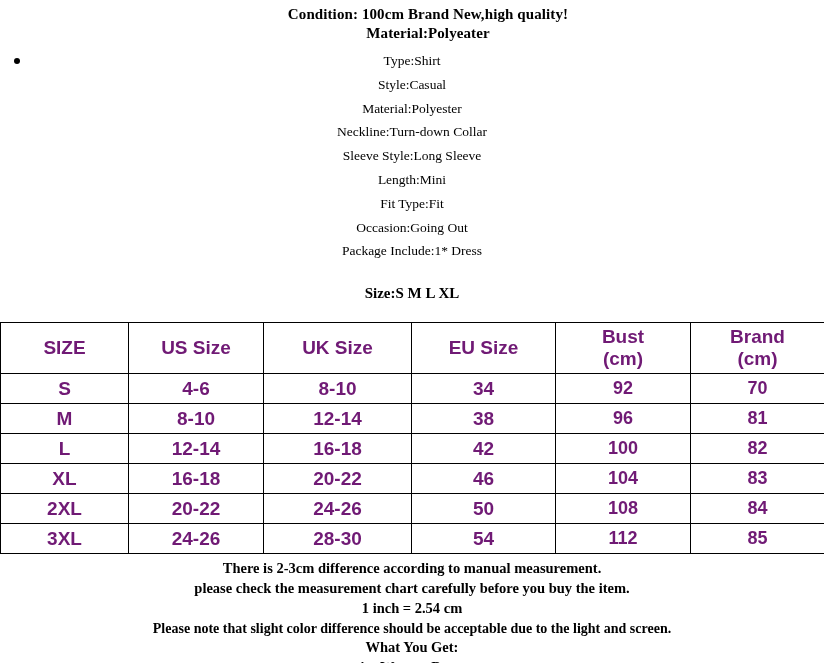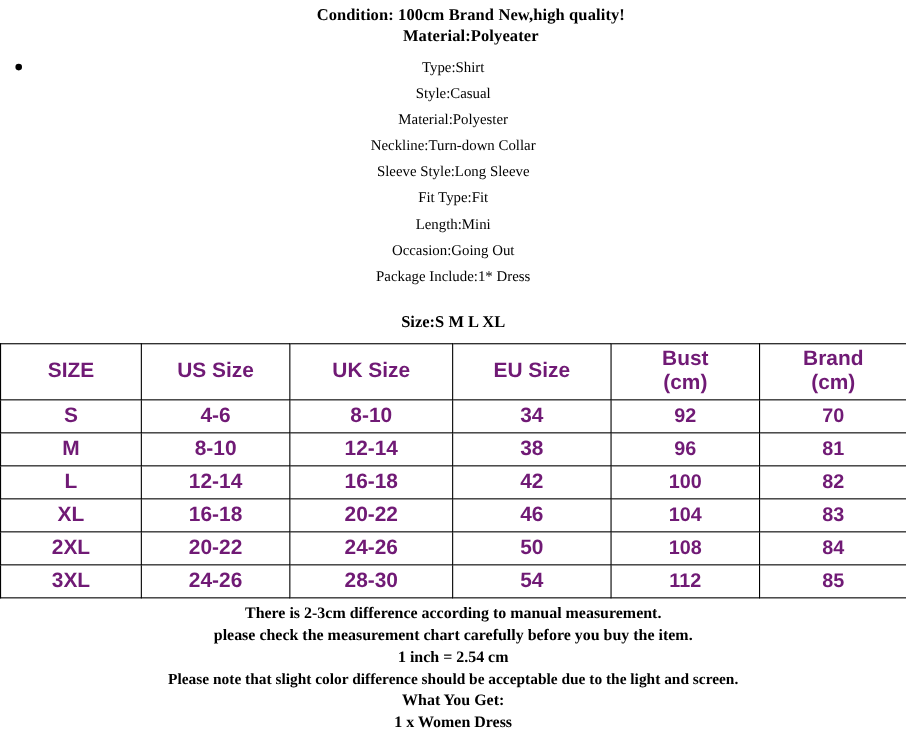--- a/index.html
+++ b/index.html
@@ -52,21 +52,21 @@
     line-height: 23.8px;
     margin-top: 6px;
   }
 
   
   .size-line {
     text-align: center;
     font-weight: bold;
     font-size: 15px;
     margin-top: 22px;
-    margin-bottom: 10px;
+    margin-bottom: 20px;
   }
 
   
   table.size-table {
     border-collapse: collapse;
     width: 824px;
     table-layout: fixed;
     font-family: "Liberation Sans", sans-serif;
   }
   table.size-table td, table.size-table th {
@@ -126,22 +126,22 @@
   </div>
 
   <div class="bullet"></div>
 
   <div class="spec-list">
     <div>Type:Shirt</div>
     <div>Style:Casual</div>
     <div>Material:Polyester</div>
     <div>Neckline:Turn-down Collar</div>
     <div>Sleeve Style:Long Sleeve</div>
+    <div>Length:Mini</div>
     <div>Fit Type:Fit</div>
-    <div>Length:Mini</div>
     <div>Occasion:Going Out</div>
     <div>Package Include:1* Dress</div>
   </div>
 
   <div class="size-line">Size:S M L XL</div>
 
   <table class="size-table">
     <colgroup>
       <col class="c0">
         <col class="c1">

